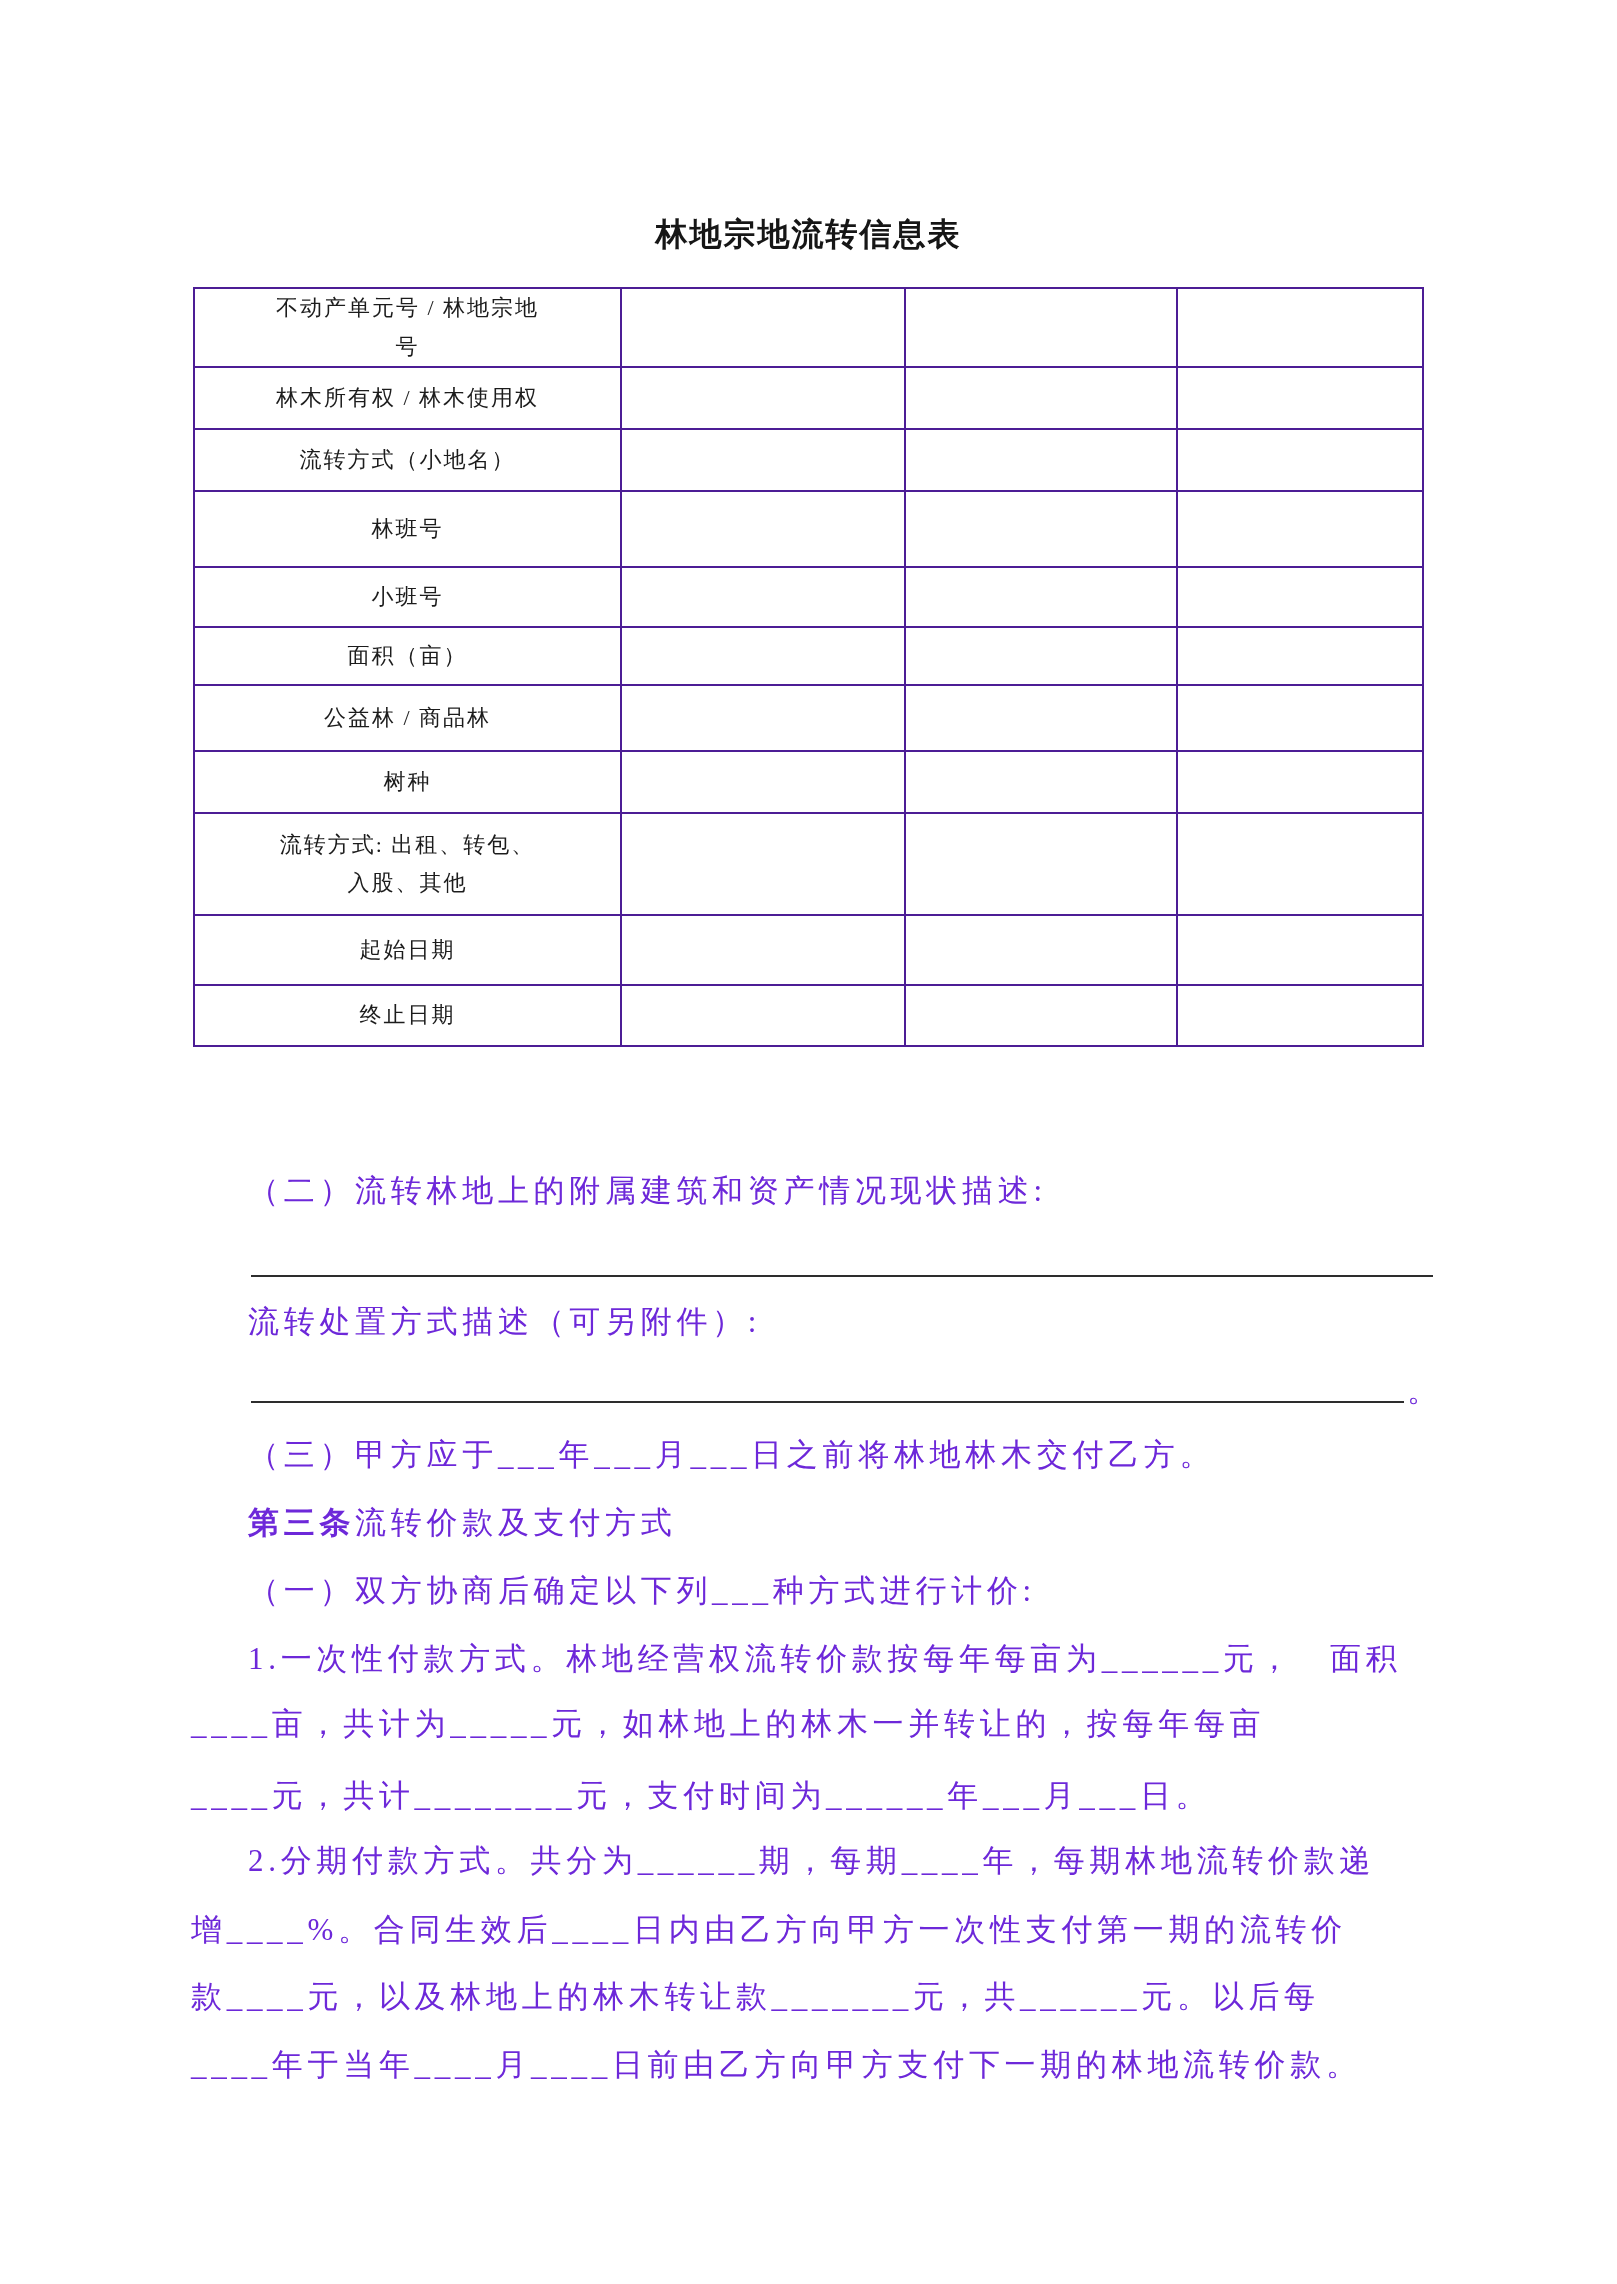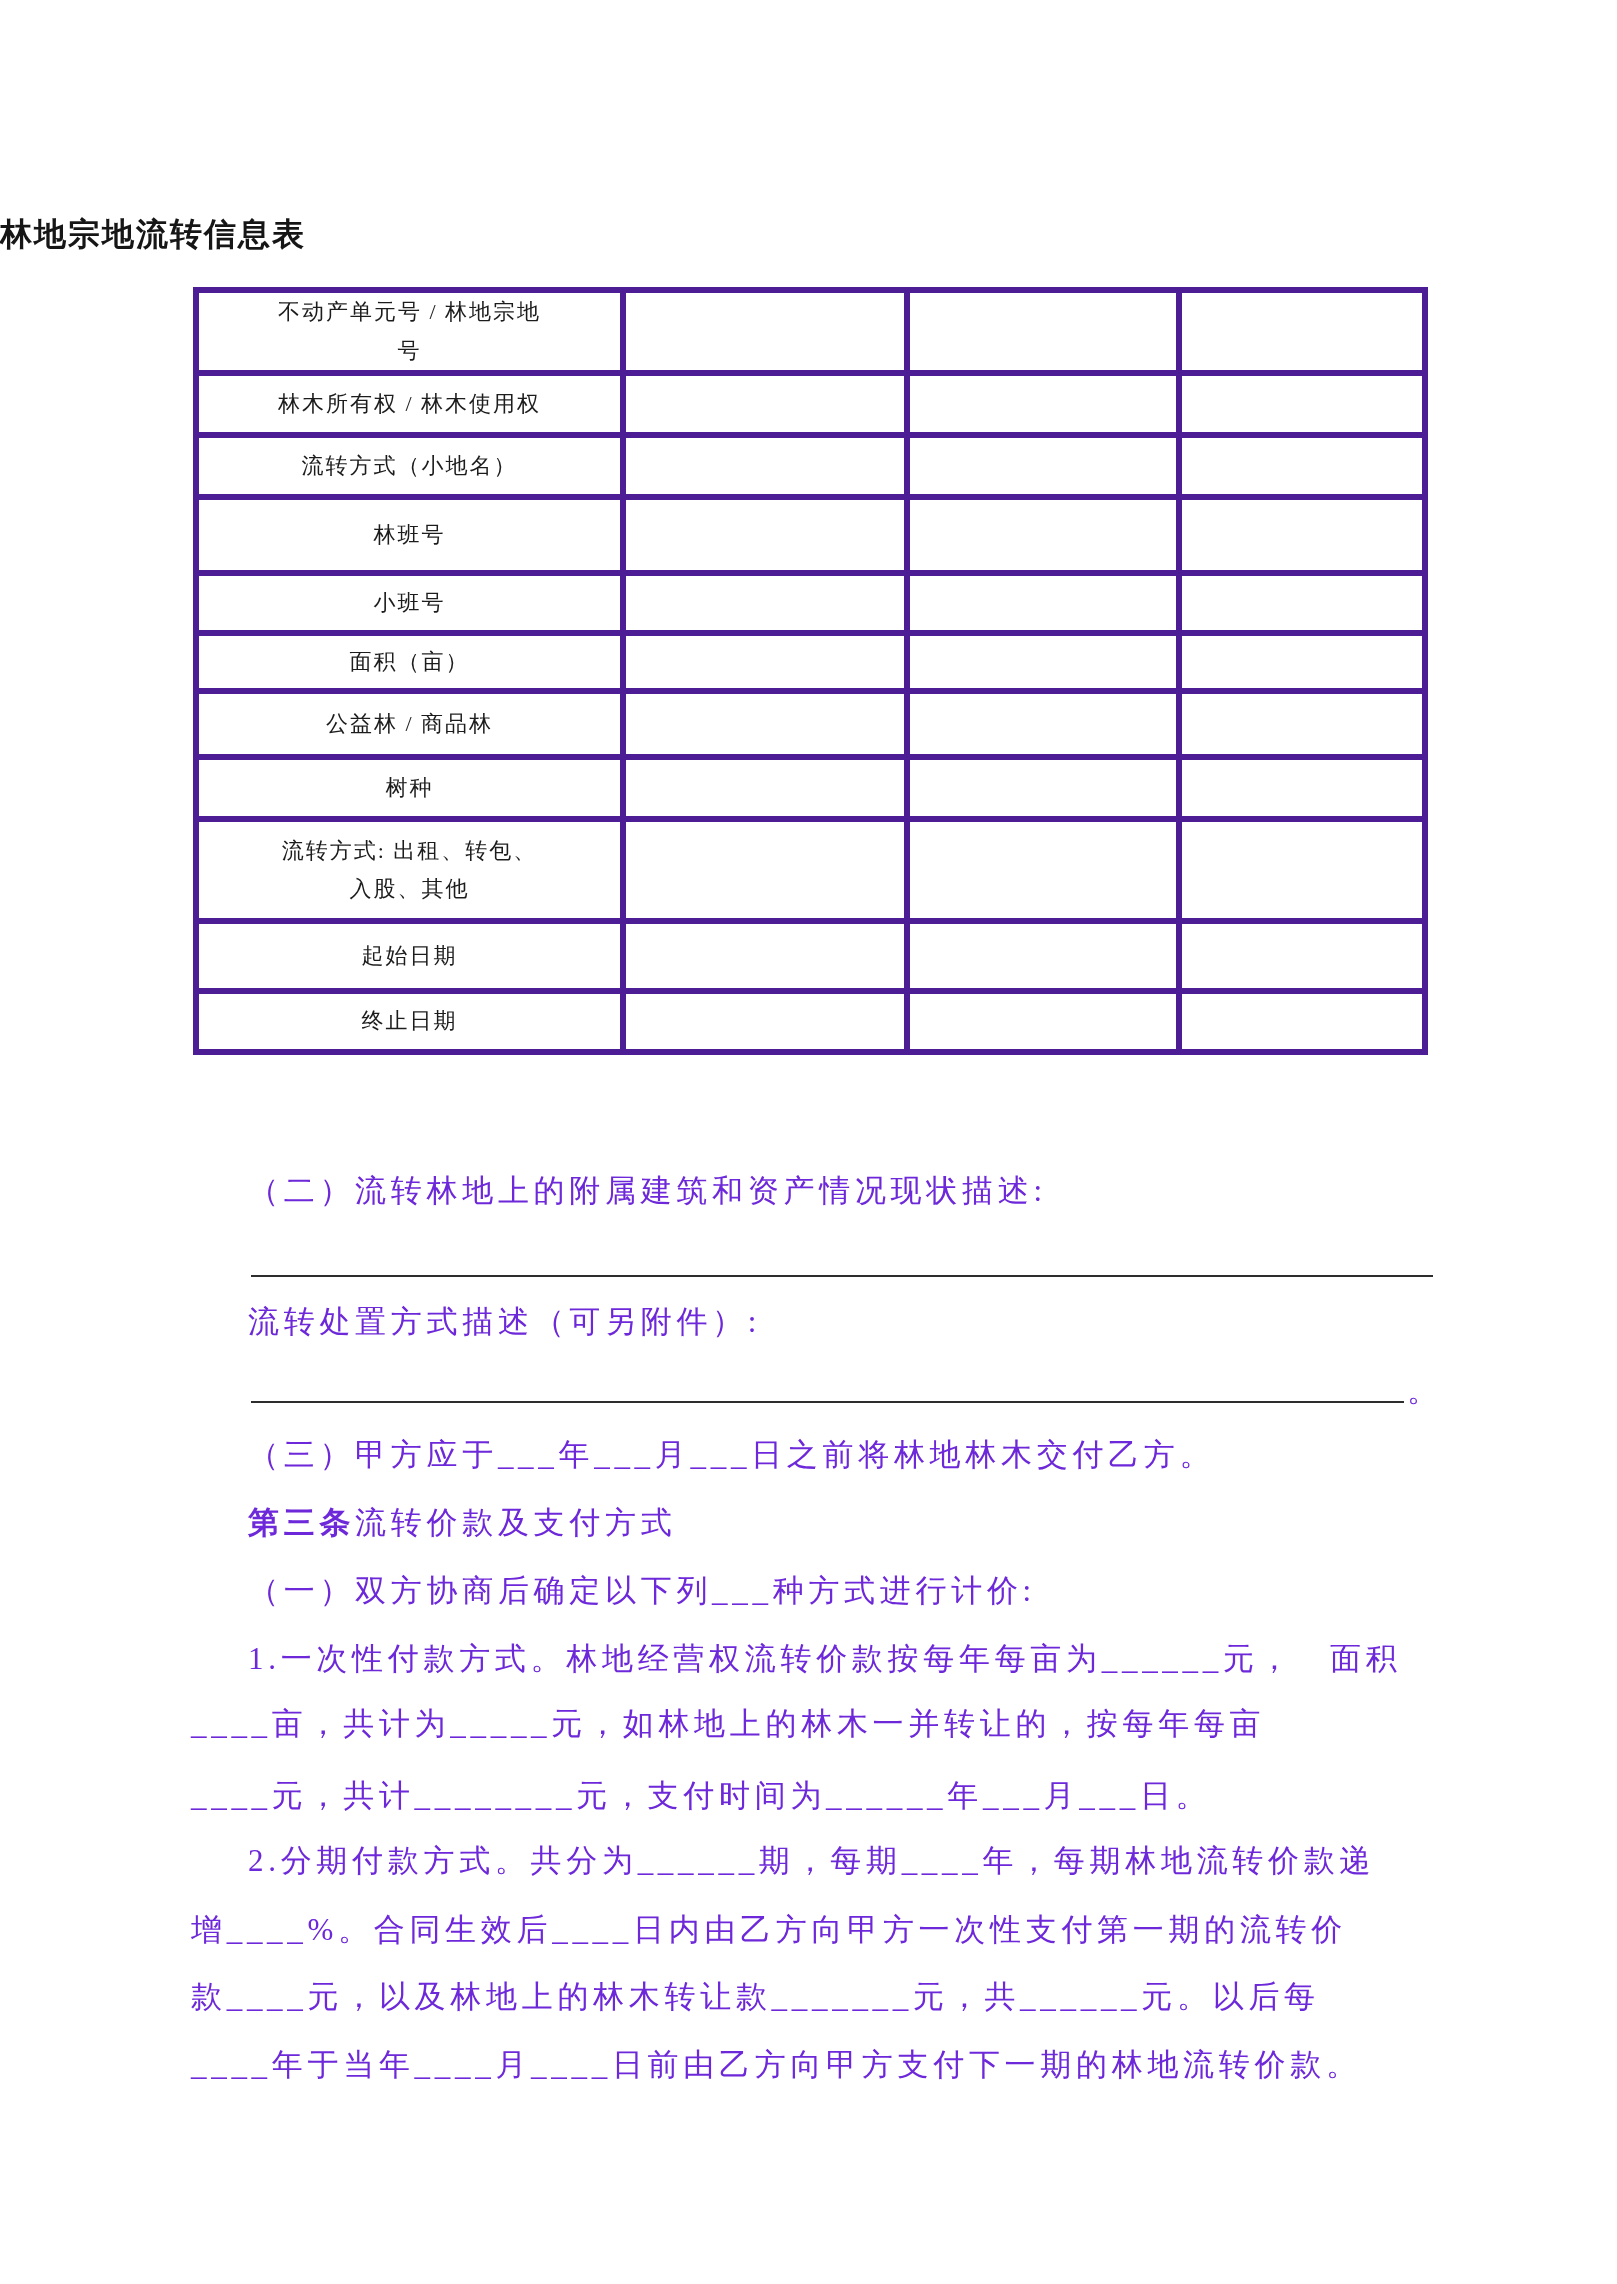--- a/index.html
+++ b/index.html
@@ -6,33 +6,33 @@
   #page{
     position:relative;
     width:1617px;height:2284px;
     background:#ffffff;
     overflow:hidden;
     font-family:"Liberation Serif","DejaVu Serif",serif;
     color:#1f1f1f;
   }
   .doc-title{
     position:absolute;top:214px;left:0;width:1617px;
-    text-align:left;
+    text-align:center;
     font-family:"Liberation Sans","DejaVu Sans",sans-serif;
     font-weight:bold;
     font-size:32px;line-height:41px;letter-spacing:2px;
     color:#161616;
   }
   table.info{
     position:absolute;left:193px;top:287px;
     width:1230px;
     border-collapse:collapse;table-layout:fixed;
   }
   table.info td{
-    border:6px solid #4c1d95;
+    border:2px solid #4c1d95;
     padding:0;
   }
   td.lbl{
     font-size:22px;
     letter-spacing:2px;
     line-height:1.75;
     text-align:center;
     vertical-align:middle;
     white-space:pre-line;
     color:#1c1c1c;

